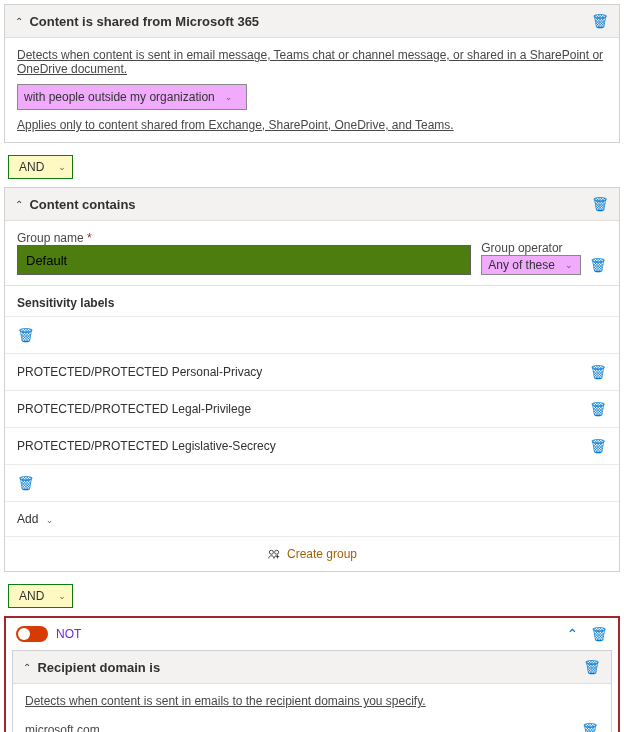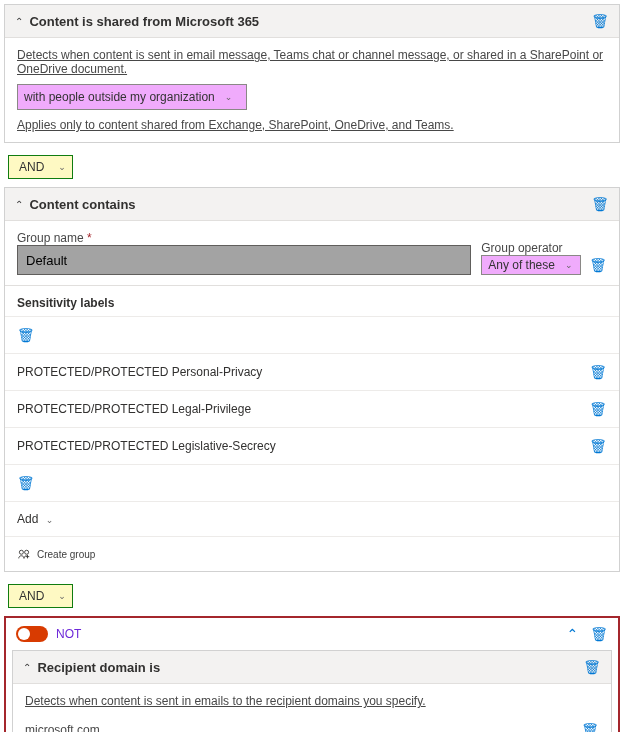--- a/index.html
+++ b/index.html
@@ -14,28 +14,28 @@
 .dropdown { border:1px solid #8a8886; display:inline-flex; align-items:center; height:26px; padding:0 6px; background:#f0abfc; font-size:12px; color:#333; cursor:pointer; }
 .dropdown .chev { margin-left:10px; font-size:9px; color:#666; }
 .desc { margin-bottom:8px; font-size:12px; color:#484848; }
 .note { margin-top:8px; font-size:12px; color:#484848; }
 .andpill { display:inline-flex; align-items:center; border:1px solid #107c10; background:#fef9c3; height:24px; padding:0 6px 0 10px; font-size:12px; color:#333; margin:4px 0 8px 4px; cursor:pointer; }
 .andpill .chev { margin-left:14px; font-size:9px; color:#666; }
 .row { display:flex; align-items:flex-end; gap:10px; padding:10px 12px; }
 .field { display:flex; flex-direction:column; flex:1; }
 .label { font-size:12px; color:#484848; margin-bottom:0; }
 .req { color:#a4262c; }
-.input { border:1px solid #605e5c; height:30px; padding:0 8px; font-size:13px; background:#a3a3a3; }
+.input { border:1px solid #605e5c; height:30px; padding:0 8px; font-size:13px; background:#4d7c0f; }
 .op-wrap { display:flex; align-items:center; }
 .sens-head { font-weight:600; font-size:12px; padding:10px 12px 6px; border-top:1px solid #e1dfdd; }
 .sens-row { display:flex; align-items:center; justify-content:space-between; border-top:1px solid #edebe9; padding:10px 12px; font-size:12px; }
 .sens-row .del { color:#0078d4; cursor:pointer; font-size:14px; }
 .addrow { padding:10px 12px; border-top:1px solid #edebe9; font-size:12px; color:#323130; cursor:pointer; }
 .addrow .chev { font-size:9px; margin-left:4px; color:#666; }
-.create { padding:10px 12px; border-top:1px solid #edebe9; font-size:10px; color:#404040; cursor:pointer; display:flex; align-items:center; gap:6px; }
+.create { padding:10px 12px; border-top:1px solid #edebe9; font-size:12px; color:#a16207; cursor:pointer; display:flex; align-items:center; gap:6px;justify-content:center; }
 .notwrap { border:2px solid #a4262c; padding:6px 6px 10px 6px; }
 .nothead { display:flex; align-items:center; gap:8px; padding:2px 4px 8px 4px; }
 .toggle { width:32px; height:16px; background:#d83b01; border-radius:10px; position:relative; cursor:pointer; }
 .toggle::after { content:""; position:absolute; width:12px; height:12px; background:#fff; border-radius:50%; top:2px; left:2px; }
 .notlabel { font-size:12px; color:#6d28d9; flex:1; }
 .nothead .chev-up { color:#0078d4; font-size:14px; cursor:pointer; margin-right:4px; }
 .domain-row { display:flex; align-items:center; justify-content:space-between; padding:6px 0 10px; font-size:12px; }
 svg { display:inline-block; }
 </style>
 </head>

